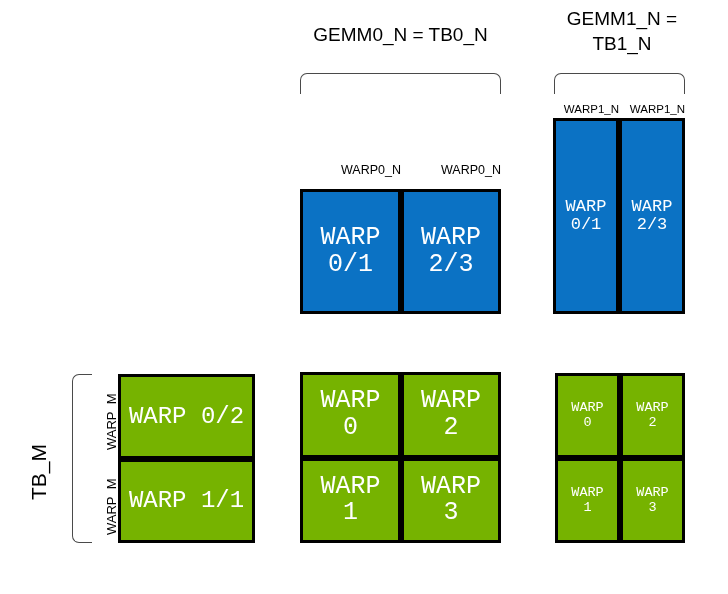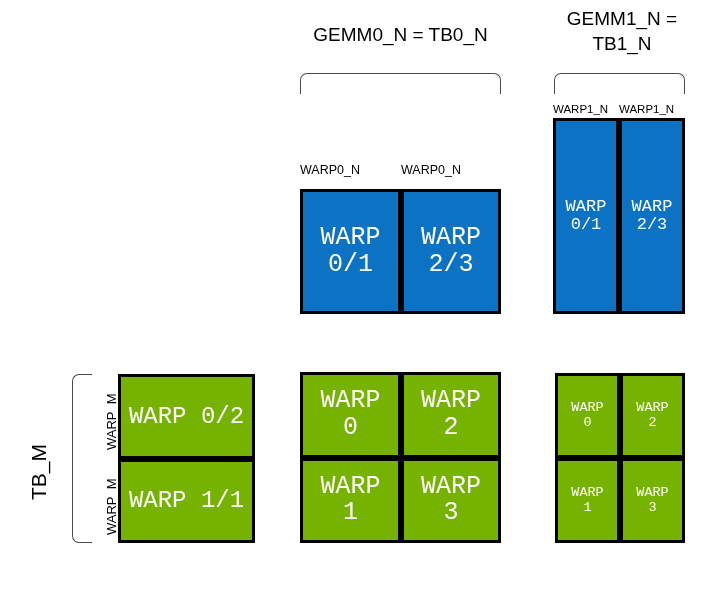--- a/index.html
+++ b/index.html
@@ -45,21 +45,21 @@
     border-right: none;
     border-top-left-radius: 7px;
     border-bottom-left-radius: 7px;
     box-sizing: border-box;
   }
 
   
   .collabel {
     font-size: 12.5px;
     color: #000000;
-    text-align: left;
+    text-align: right;
     line-height: 15px;
     white-space: nowrap;
   }
   .collabel.sm { font-size: 11.5px; }
 
   
   .rot {
     font-size: 13px;
     color: #000000;
     white-space: nowrap;

